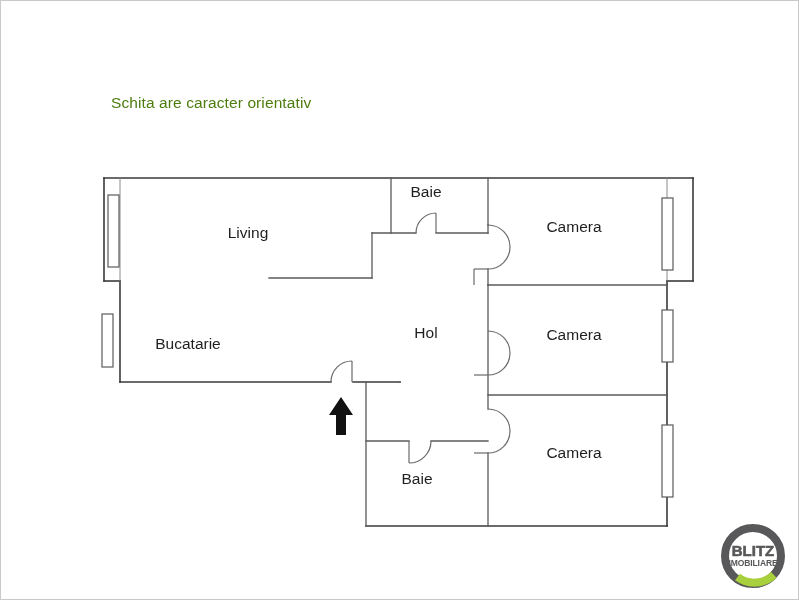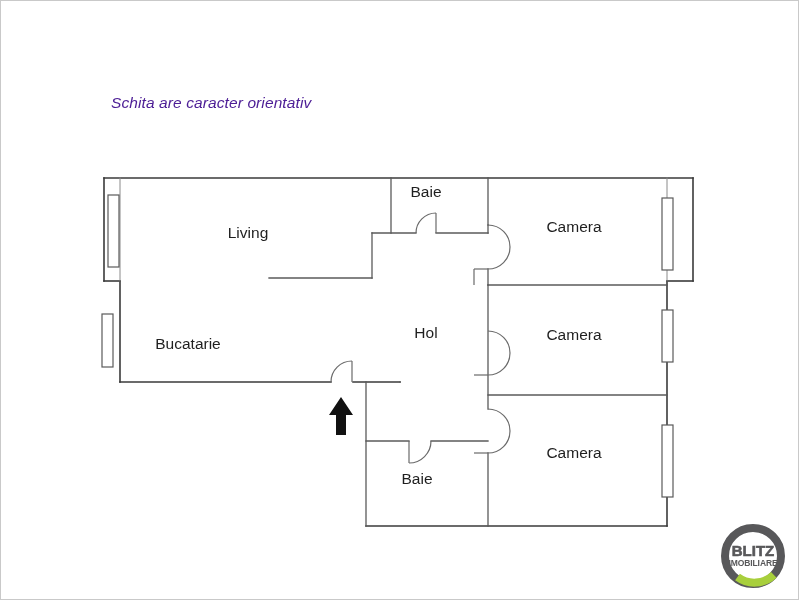--- a/index.html
+++ b/index.html
@@ -19,24 +19,23 @@
     height: 600px;
     background: #ffffff;
     box-sizing: border-box;
     border: 1px solid #c9c9c9;
   }
   #plan-title {
     position: absolute;
     left: 110px;
     top: 93px;
     font-size: 15.5px;
-    color: #4c1d95;
+    color: #4d7c0f;
     letter-spacing: 0.1px;
     white-space: nowrap;
-    font-style: italic;
   }
   #floorplan-svg {
     position: absolute;
     left: 0;
     top: 0;
   }
   .room-label {
     font-family: "Liberation Sans", sans-serif;
     font-size: 15.5px;
     fill: #1f1f1f;

